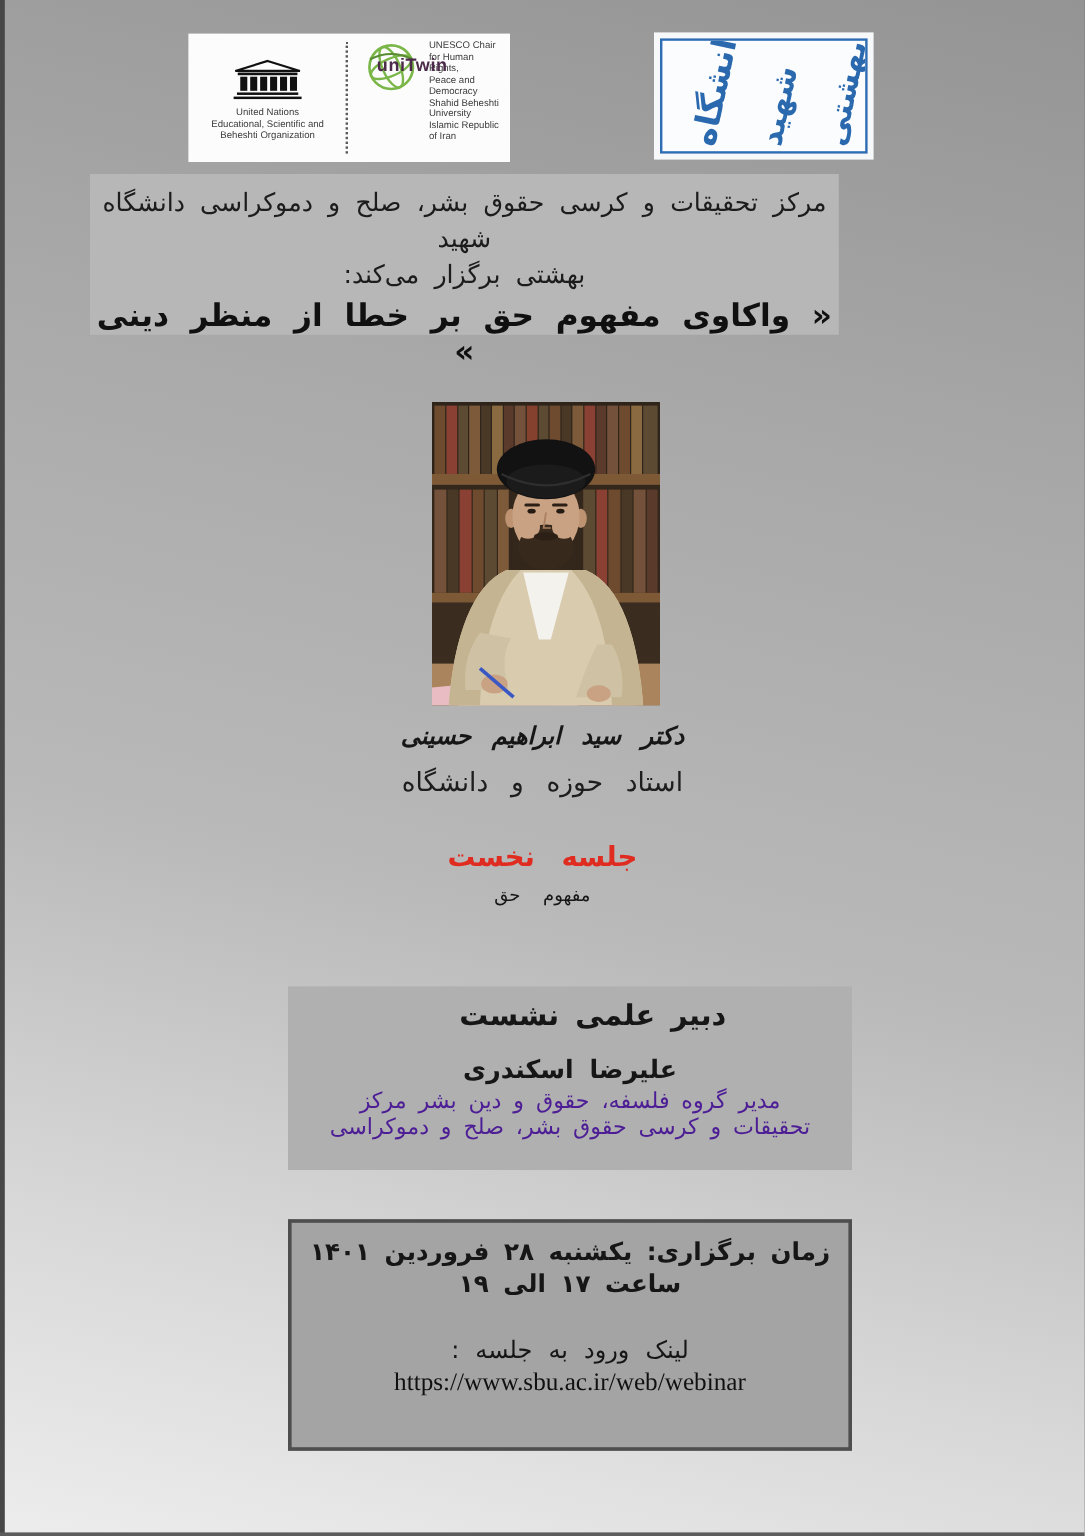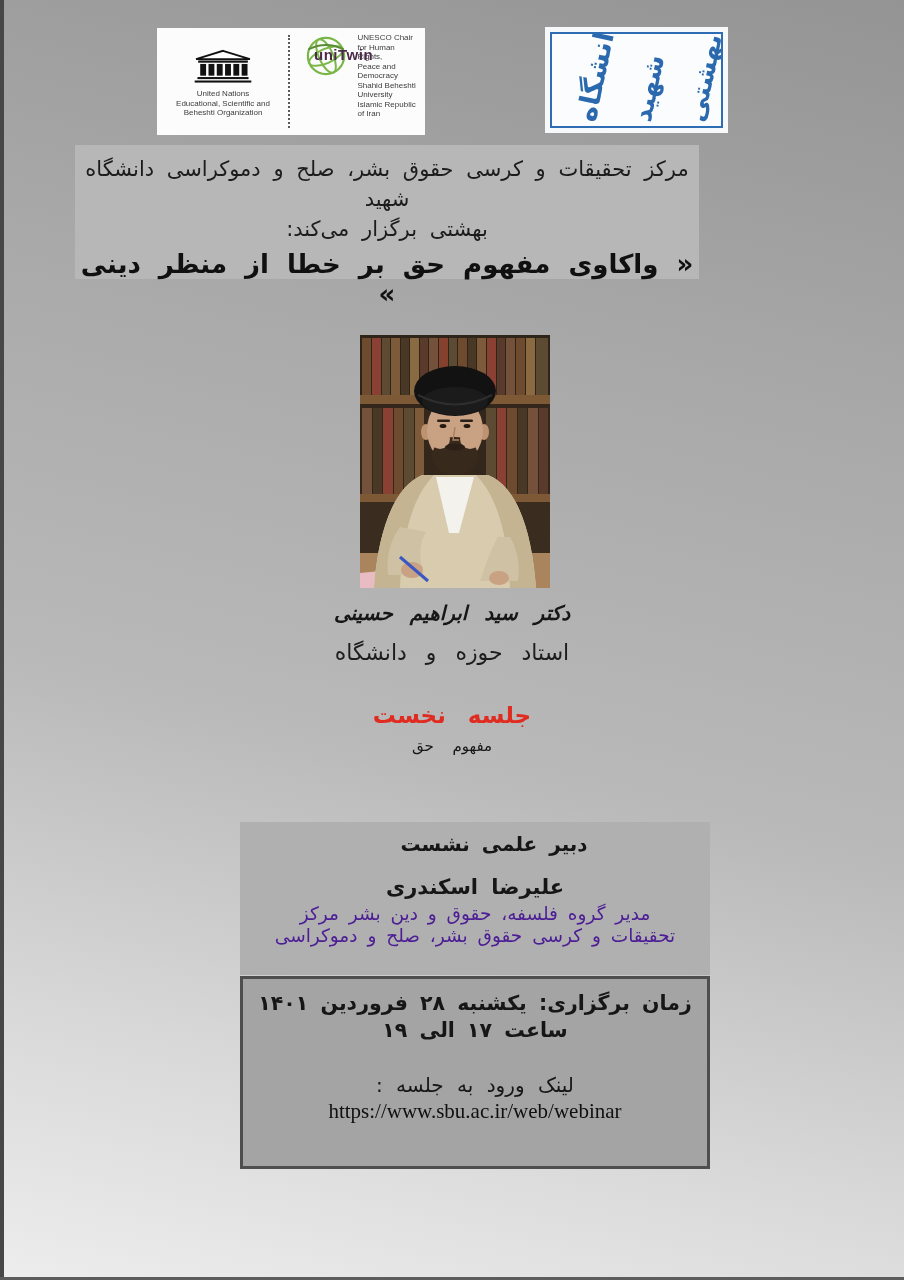--- a/index.html
+++ b/index.html
@@ -46,27 +46,27 @@
   
   .row{position:absolute;left:0;width:904px;text-align:center;}
   .speaker-name{top:601px;font-size:20px;font-weight:bold;letter-spacing:2px;word-spacing:10px;font-style:italic;}
   .speaker-role{top:640px;font-size:22px;letter-spacing:3px;word-spacing:12px;color:#1d1d1d;}
   .session-label{top:702px;font-size:23px;font-weight:bold;letter-spacing:2px;word-spacing:14px;color:#e02b20;}
   .session-topic{top:737px;font-size:15px;letter-spacing:3px;word-spacing:14px;}
 
   
   .secretary-box{position:absolute;left:240px;top:822px;width:470px;height:153px;
     background:#b0b0b0;text-align:center;box-sizing:border-box;padding-top:10px;}
-  .sec-heading{font-size:20px;font-weight:bold;letter-spacing:1.5px;word-spacing:5px;margin-left:38px;}
+  .sec-heading{font-size:24px;font-weight:bold;letter-spacing:1.5px;word-spacing:5px;margin-left:38px;}
   .sec-name{font-size:21px;font-weight:bold;margin-top:19px;letter-spacing:2px;word-spacing:6px;}
   .sec-line{font-size:18.5px;line-height:22px;letter-spacing:1px;word-spacing:4px;color:#4c1d95;}
   .sec-line.first{margin-top:4px;}
 
   
-  .schedule-box{position:absolute;left:240px;top:976px;width:470px;height:193px;
+  .schedule-box{position:absolute;left:240px;top:1016px;width:470px;height:193px;
     background:#a4a4a4;border:3px solid #4e4e4e;box-sizing:border-box;
     text-align:center;padding-top:11px;}
   .sch-line{font-size:20.5px;font-weight:bold;line-height:27px;letter-spacing:1.5px;word-spacing:5px;}
   .sch-link-label{margin-top:29px;font-size:20px;letter-spacing:2px;word-spacing:7px;}
   .sch-url{margin-top:2px;font-family:"Liberation Serif",serif;font-size:21px;color:#101010;cursor:pointer;}
 </style>
 </head>
 <body>
 
 <div class="poster">

